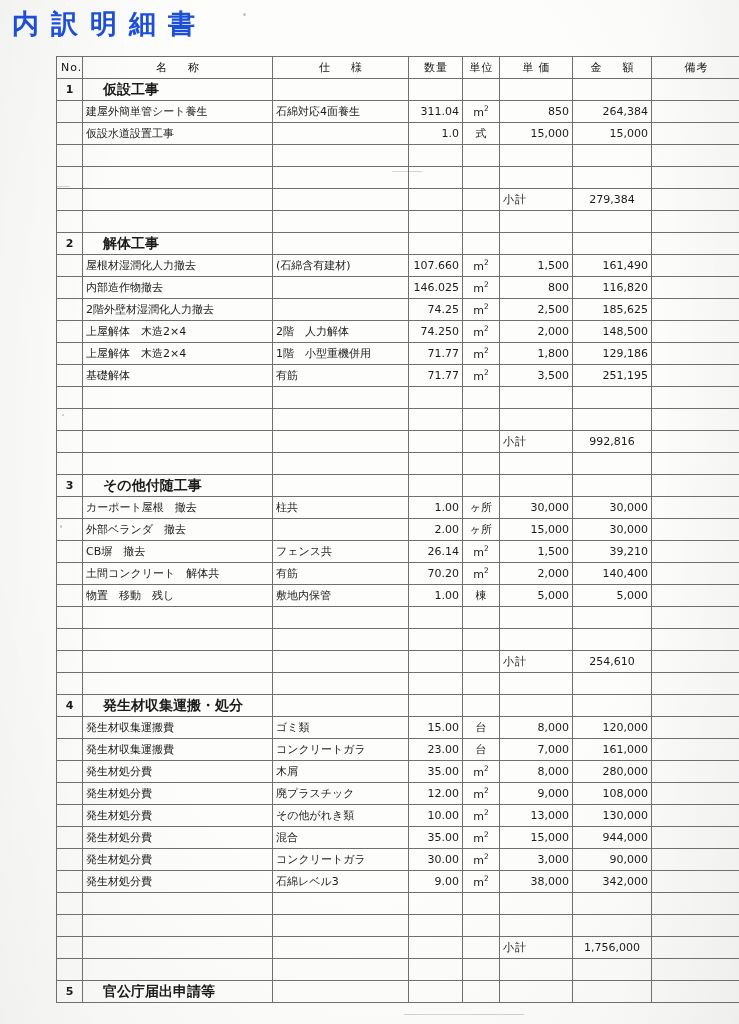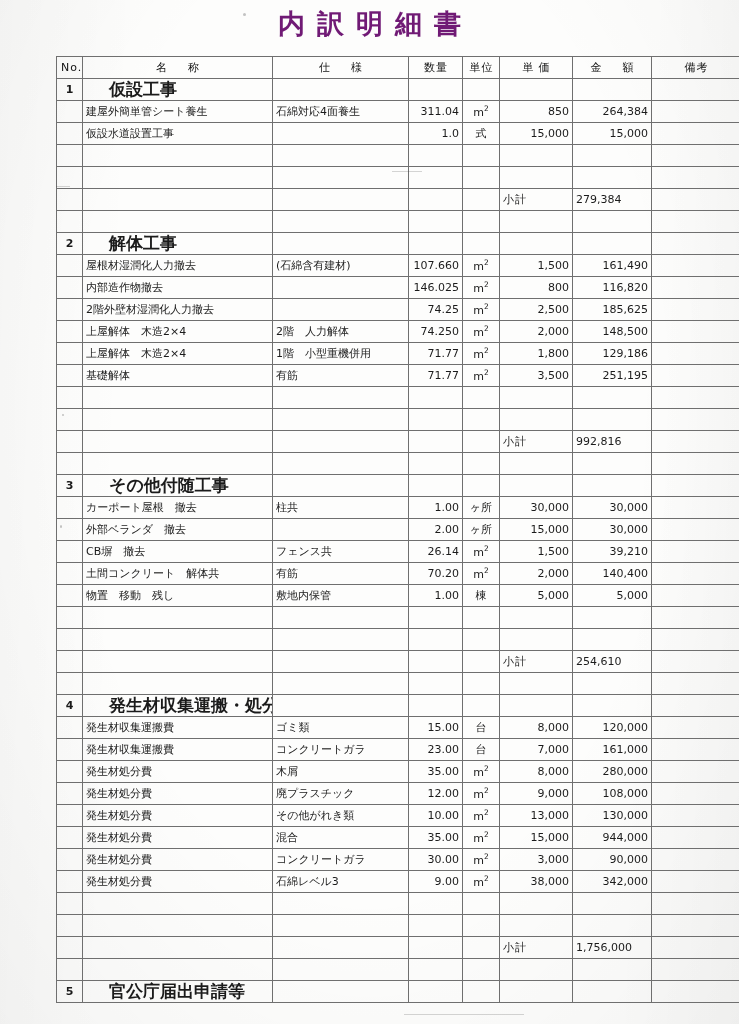--- a/index.html
+++ b/index.html
@@ -25,26 +25,26 @@
       radial-gradient(ellipse at 50% 40%, rgba(255,255,255,0) 55%, rgba(0,0,0,0.035) 100%),
       linear-gradient(92deg, rgba(0,0,0,0.02) 0%, rgba(255,255,255,0) 18%, rgba(255,255,255,0) 84%, rgba(0,0,0,0.025) 100%),
       #fdfdfc;
   }
 
   .doc-title {
     position: absolute;
     top: 6px;
     left: 0;
     width: 739px;
-    text-align: center;
+    text-align: left;
     font-size: 27px;
     letter-spacing: 12px;
     text-indent: 12px;
     font-weight: 700;
-    color: #701a75;
+    color: #1d4ed8;
     font-family: "DejaVu Serif", "Liberation Serif", serif;
   }
 
   .table-wrap {
     position: absolute;
     left: 56px;
     top: 56px;
     width: 676px;
   }
 
@@ -95,33 +95,33 @@
   td.name    { text-align: left; font-size: 11.5px; padding-left: 5px; }
   td.spec    { text-align: left; font-size: 10.5px; padding-left: 4px; }
   td.qty     { text-align: right; font-size: 11px; padding-right: 5px; }
   td.unit    { text-align: center; font-size: 11px; }
   td.price   { text-align: right; font-size: 11.5px; padding-right: 8px; }
   td.amt     { text-align: right; font-size: 11.5px; padding-right: 6px; }
   td.note    { }
 
   tr.group td.name {
     font-weight: 700;
-    font-size: 17px;
-    padding-left: 26px;
+    font-size: 14px;
+    padding-left: 20px;
   }
   tr.group td.no { font-weight: 700; }
 
   td.subtotal-label {
     text-align: left;
     font-weight: 700;
     font-size: 12px;
     letter-spacing: 1px;
   }
   td.subtotal-amt {
-    text-align: left;
+    text-align: center;
     font-size: 12px;
     padding-right: 6px;
     font-weight: 400;
   }
 
   .sup { font-size: 7.5px; vertical-align: super; }
 
   
   .speck {
     position: absolute;

